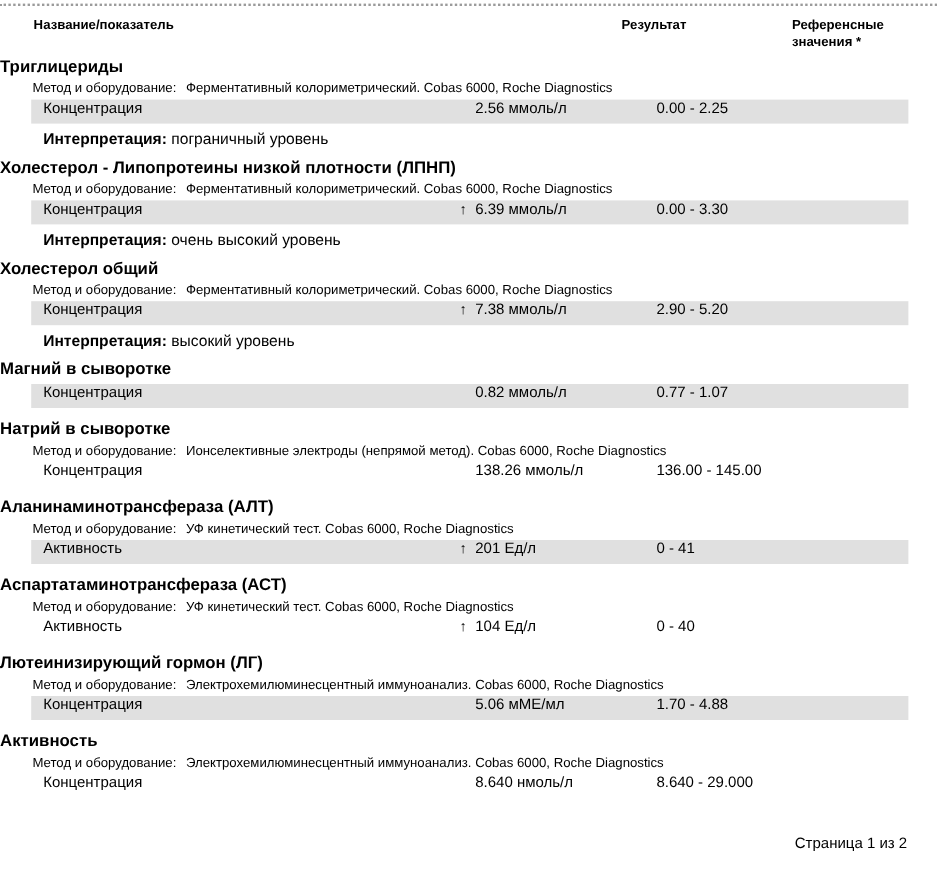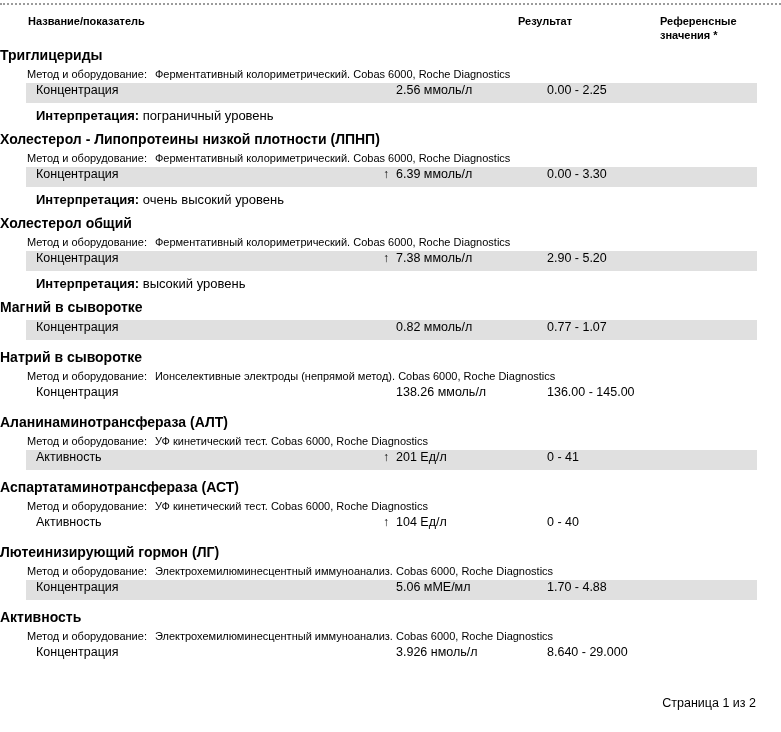--- a/index.html
+++ b/index.html
@@ -180,21 +180,21 @@
       <div class="c-ref">1.70 - 4.88</div>
     </div>
 
   </div>
 
   <div class="section">
     <div class="test-title">Активность</div>
     <div class="method-line"><span class="m-label">Метод и оборудование:</span><span class="m-value">Электрохемилюминесцентный иммуноанализ. Cobas 6000, Roche Diagnostics</span></div>
     <div class="result-row">
       <div class="c-param">Концентрация</div>
-      <div class="c-result"><span class="flag"></span><span>3.926 нмоль/л</span></div>
+      <div class="c-result"><span class="flag"></span><span>8.640 нмоль/л</span></div>
       <div class="c-ref">8.640 - 29.000</div>
     </div>
 
   </div>
 </div>
 
   <div class="page-footer">Страница 1 из 2</div>
 </div>
 
 </body></html>

